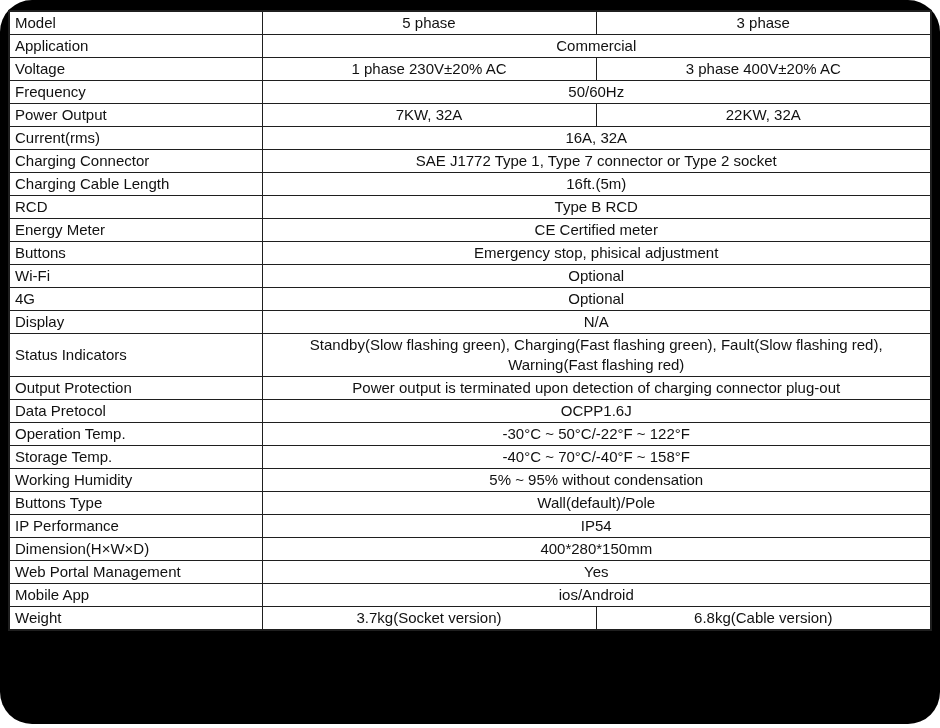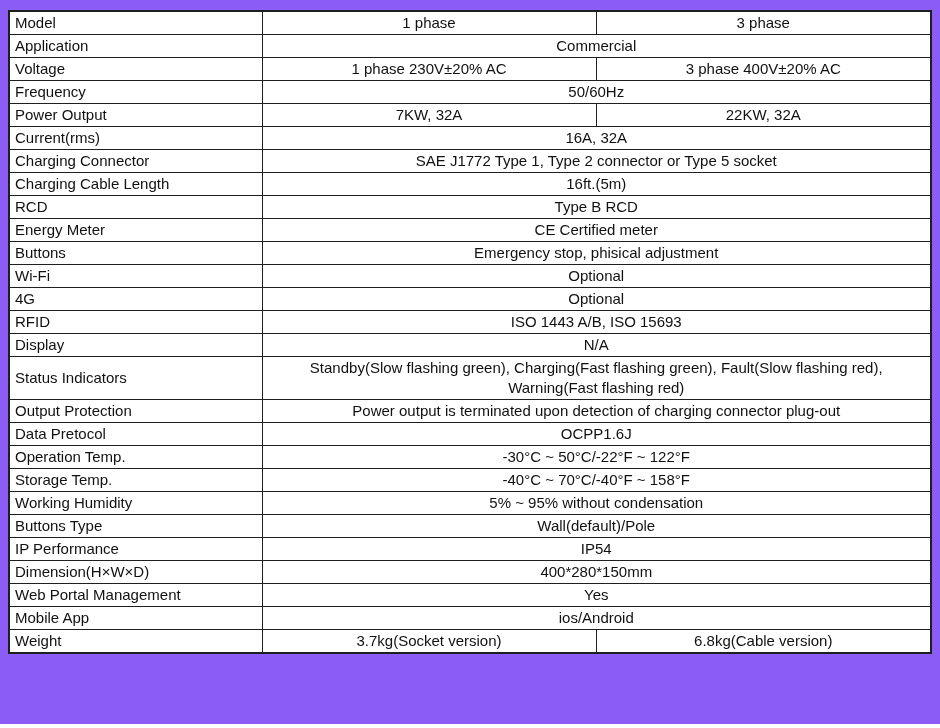--- a/index.html
+++ b/index.html
@@ -7,21 +7,22 @@
     width: 940px;
     height: 728px;
     background: #ffffff;
     font-family: "Liberation Sans", "DejaVu Sans", sans-serif;
     color: #1a1a1a;
   }
   .page {
     position: relative;
     width: 940px;
     height: 724px;
-    background: #8b5cf6;
+    background: #000000;
+    border-radius: 32px;
   }
   table.spec {
     position: absolute;
     left: 8px;
     top: 10px;
     width: 922px;
     border-collapse: collapse;
     table-layout: fixed;
     border: 2px solid #1f1f1f;
   }
@@ -51,21 +52,21 @@
 <div class="page">
   <table class="spec">
     <colgroup>
       <col style="width:253px">
       <col style="width:334px">
       <col style="width:335px">
     </colgroup>
     <tbody>
         <tr>
           <td class="label-cell">Model</td>
-          <td class="value-cell">1 phase</td>
+          <td class="value-cell">5 phase</td>
           <td class="value-cell">3 phase</td>
         </tr>
         <tr>
           <td class="label-cell">Application</td>
           <td class="value-cell" colspan="2">Commercial</td>
         </tr>
         <tr>
           <td class="label-cell">Voltage</td>
           <td class="value-cell">1 phase 230V±20% AC</td>
           <td class="value-cell">3 phase 400V±20% AC</td>
@@ -78,21 +79,21 @@
           <td class="label-cell">Power Output</td>
           <td class="value-cell">7KW, 32A</td>
           <td class="value-cell">22KW, 32A</td>
         </tr>
         <tr>
           <td class="label-cell">Current(rms)</td>
           <td class="value-cell" colspan="2">16A, 32A</td>
         </tr>
         <tr>
           <td class="label-cell">Charging Connector</td>
-          <td class="value-cell" colspan="2">SAE J1772 Type 1, Type 2 connector or Type 5 socket</td>
+          <td class="value-cell" colspan="2">SAE J1772 Type 1, Type 7 connector or Type 2 socket</td>
         </tr>
         <tr>
           <td class="label-cell">Charging Cable Length</td>
           <td class="value-cell" colspan="2">16ft.(5m)</td>
         </tr>
         <tr>
           <td class="label-cell">RCD</td>
           <td class="value-cell" colspan="2">Type B RCD</td>
         </tr>
         <tr>
@@ -103,24 +104,20 @@
           <td class="label-cell">Buttons</td>
           <td class="value-cell" colspan="2">Emergency stop, phisical adjustment</td>
         </tr>
         <tr>
           <td class="label-cell">Wi-Fi</td>
           <td class="value-cell" colspan="2">Optional</td>
         </tr>
         <tr>
           <td class="label-cell">4G</td>
           <td class="value-cell" colspan="2">Optional</td>
-        </tr>
-        <tr>
-          <td class="label-cell">RFID</td>
-          <td class="value-cell" colspan="2">ISO 1443 A/B, ISO 15693</td>
         </tr>
         <tr>
           <td class="label-cell">Display</td>
           <td class="value-cell" colspan="2">N/A</td>
         </tr>
         <tr>
           <td class="label-cell">Status Indicators</td>
           <td class="value-cell" colspan="2">Standby(Slow flashing green), Charging(Fast flashing green), Fault(Slow flashing red), Warning(Fast flashing red)</td>
         </tr>
         <tr>

